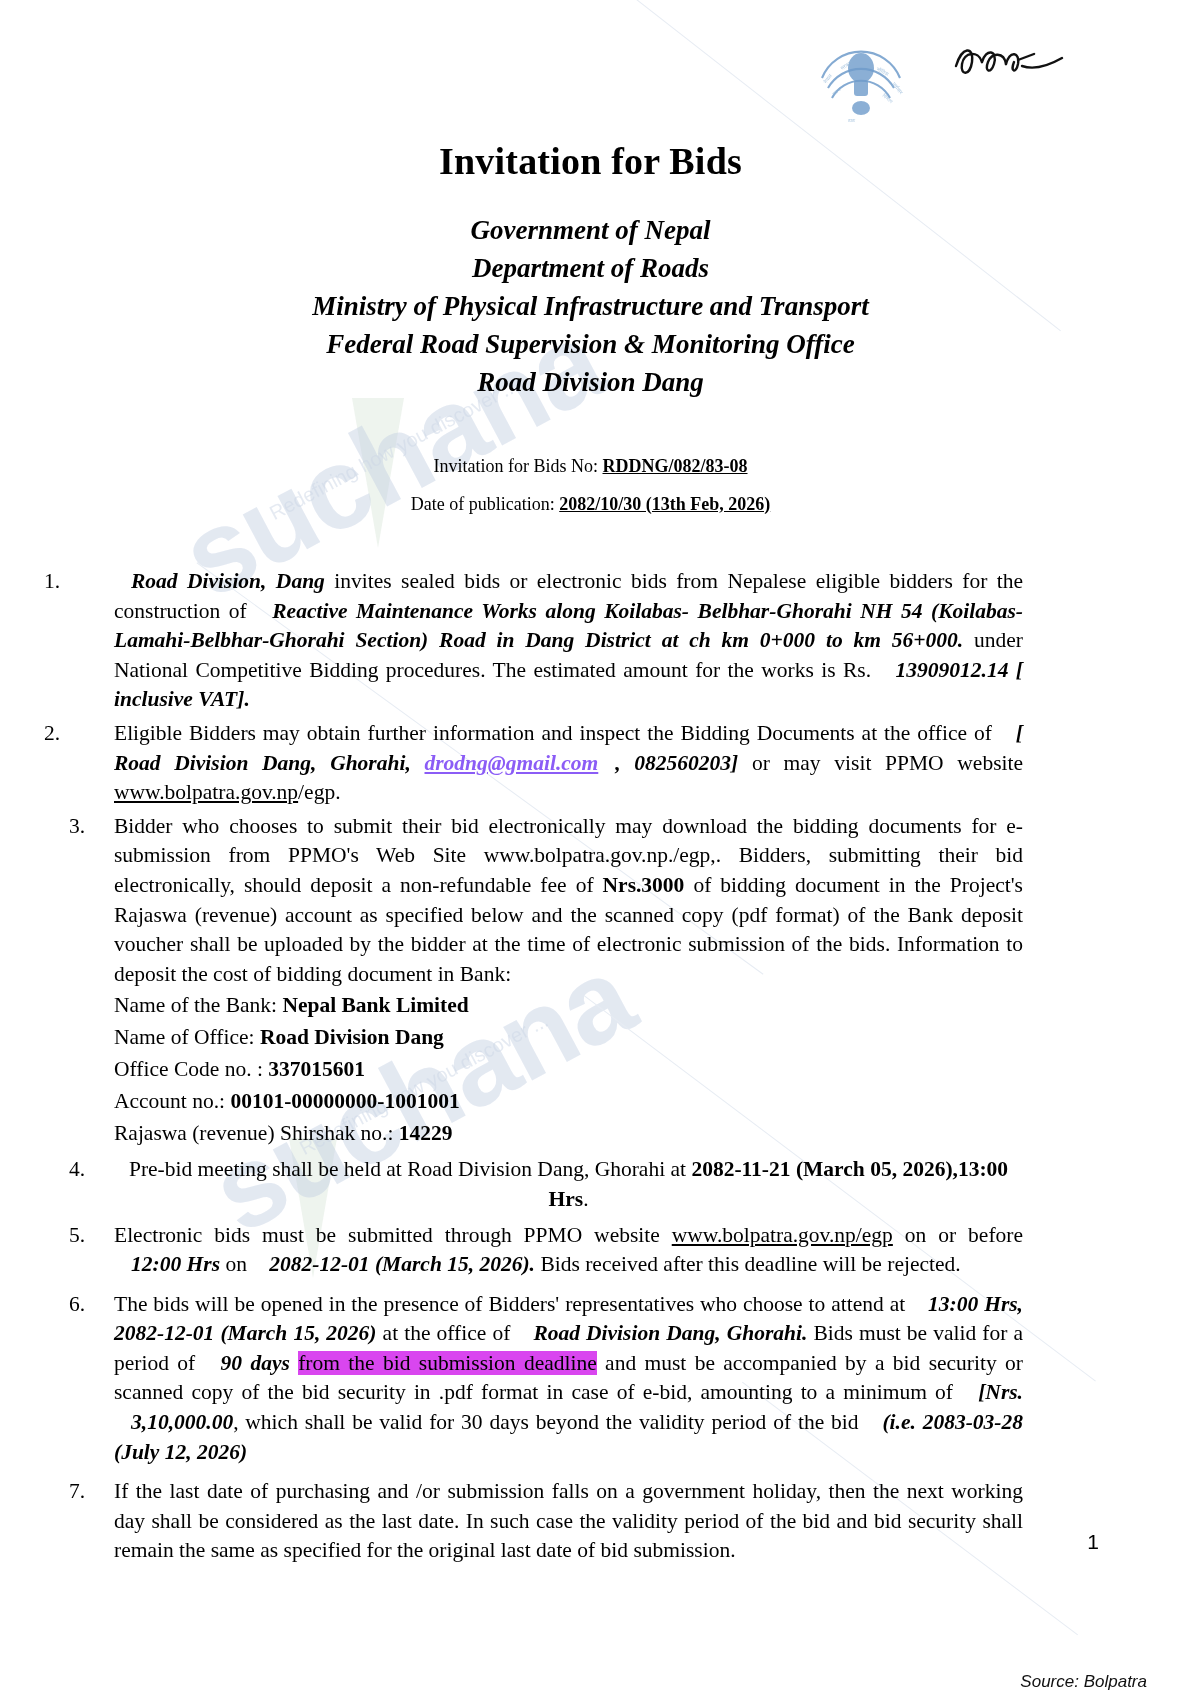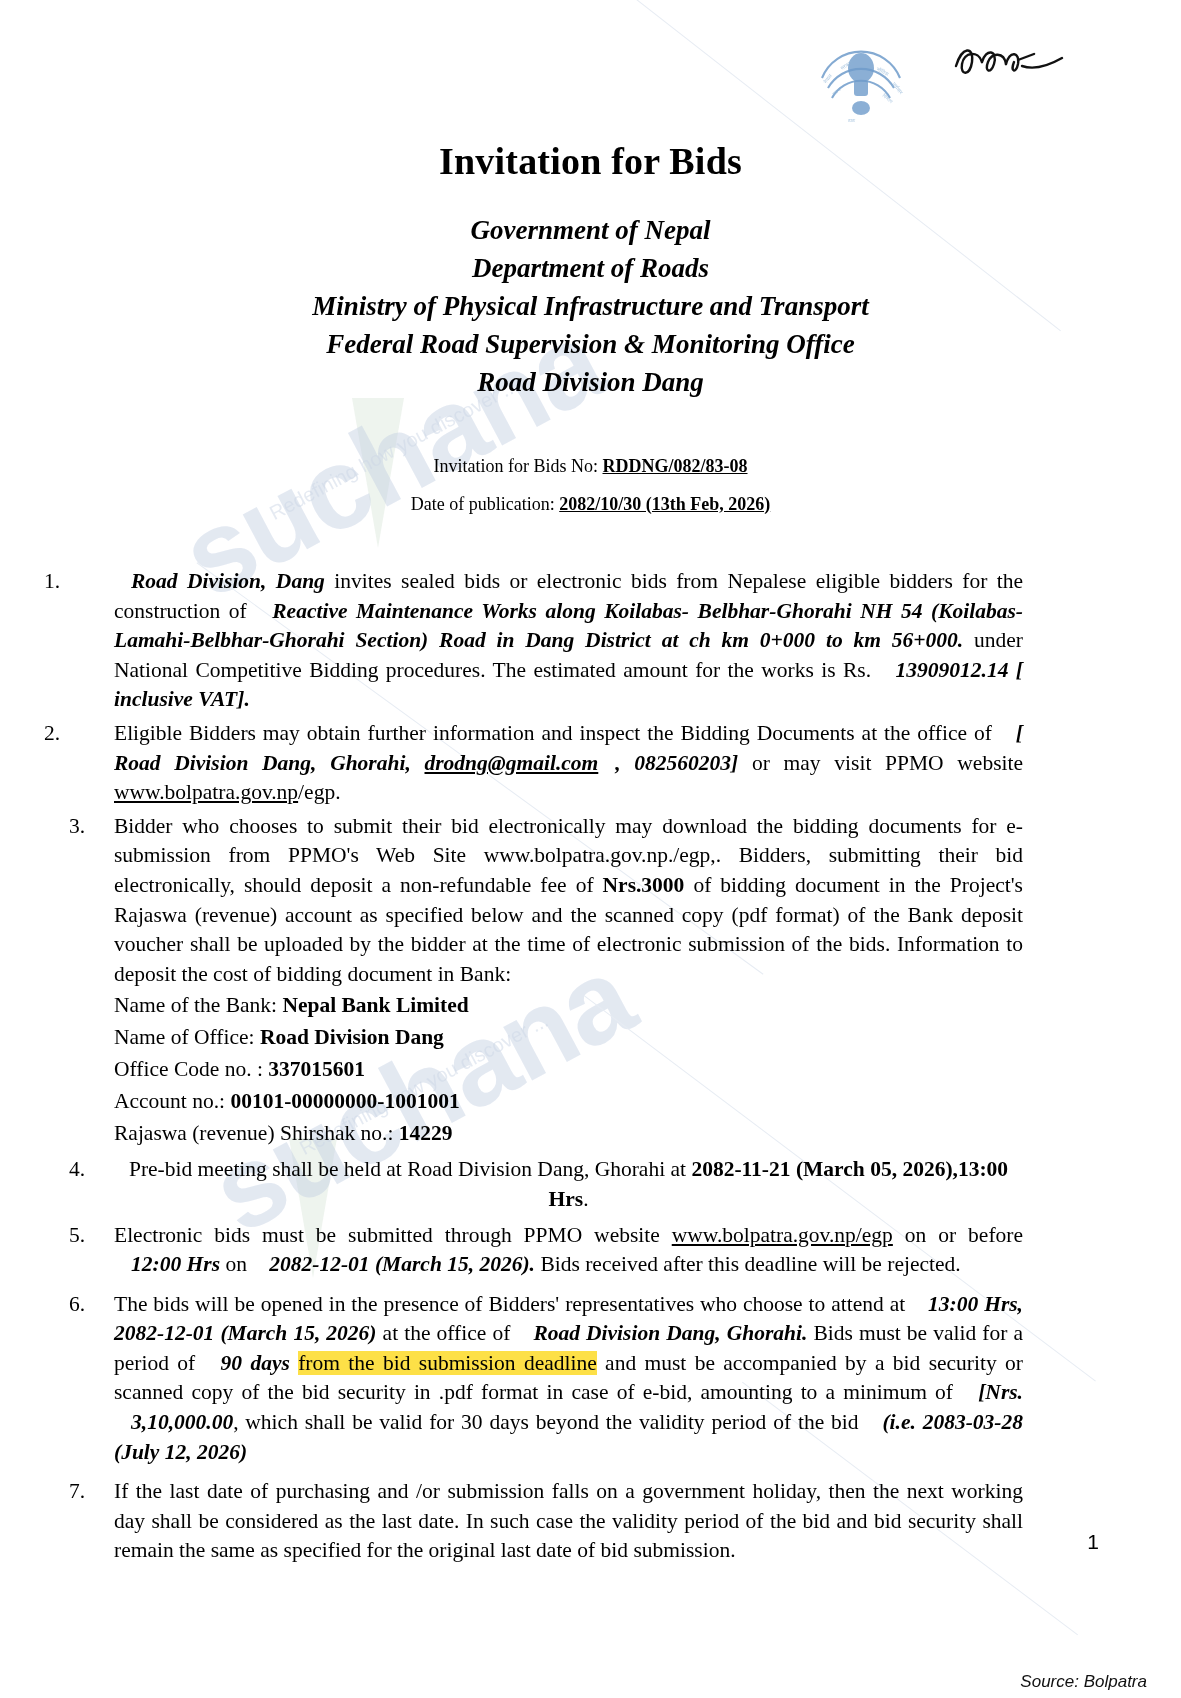--- a/index.html
+++ b/index.html
@@ -141,27 +141,27 @@
   }
   .num.c { text-align: center; padding-left: 0; }
   .txt {
     flex: 1 1 auto;
     text-align: justify;
     text-justify: inter-word;
   }
   b, .b { font-weight: bold; }
   .bi { font-weight: bold; font-style: italic; margin-left: 17px; }
   .link {
-    color: #000000;
+    color: #8b5cf6;
     text-decoration: underline;
     font-weight: bold;
     font-style: italic;
   }
   .ul { text-decoration: underline; }
-  .hl { background: #fde047; }
+  .hl { background: #d946ef; }
   .bank-lines { margin-top: 0; }
   .bank-lines div { line-height: 32px; }
   .p4 { margin-top: 6px; }
   .p4 .txt { text-align: center; }
   .gap { margin-bottom: 10px; }
 
   
   .page-no {
     position: absolute;
     right: 82px; bottom: 152px;

